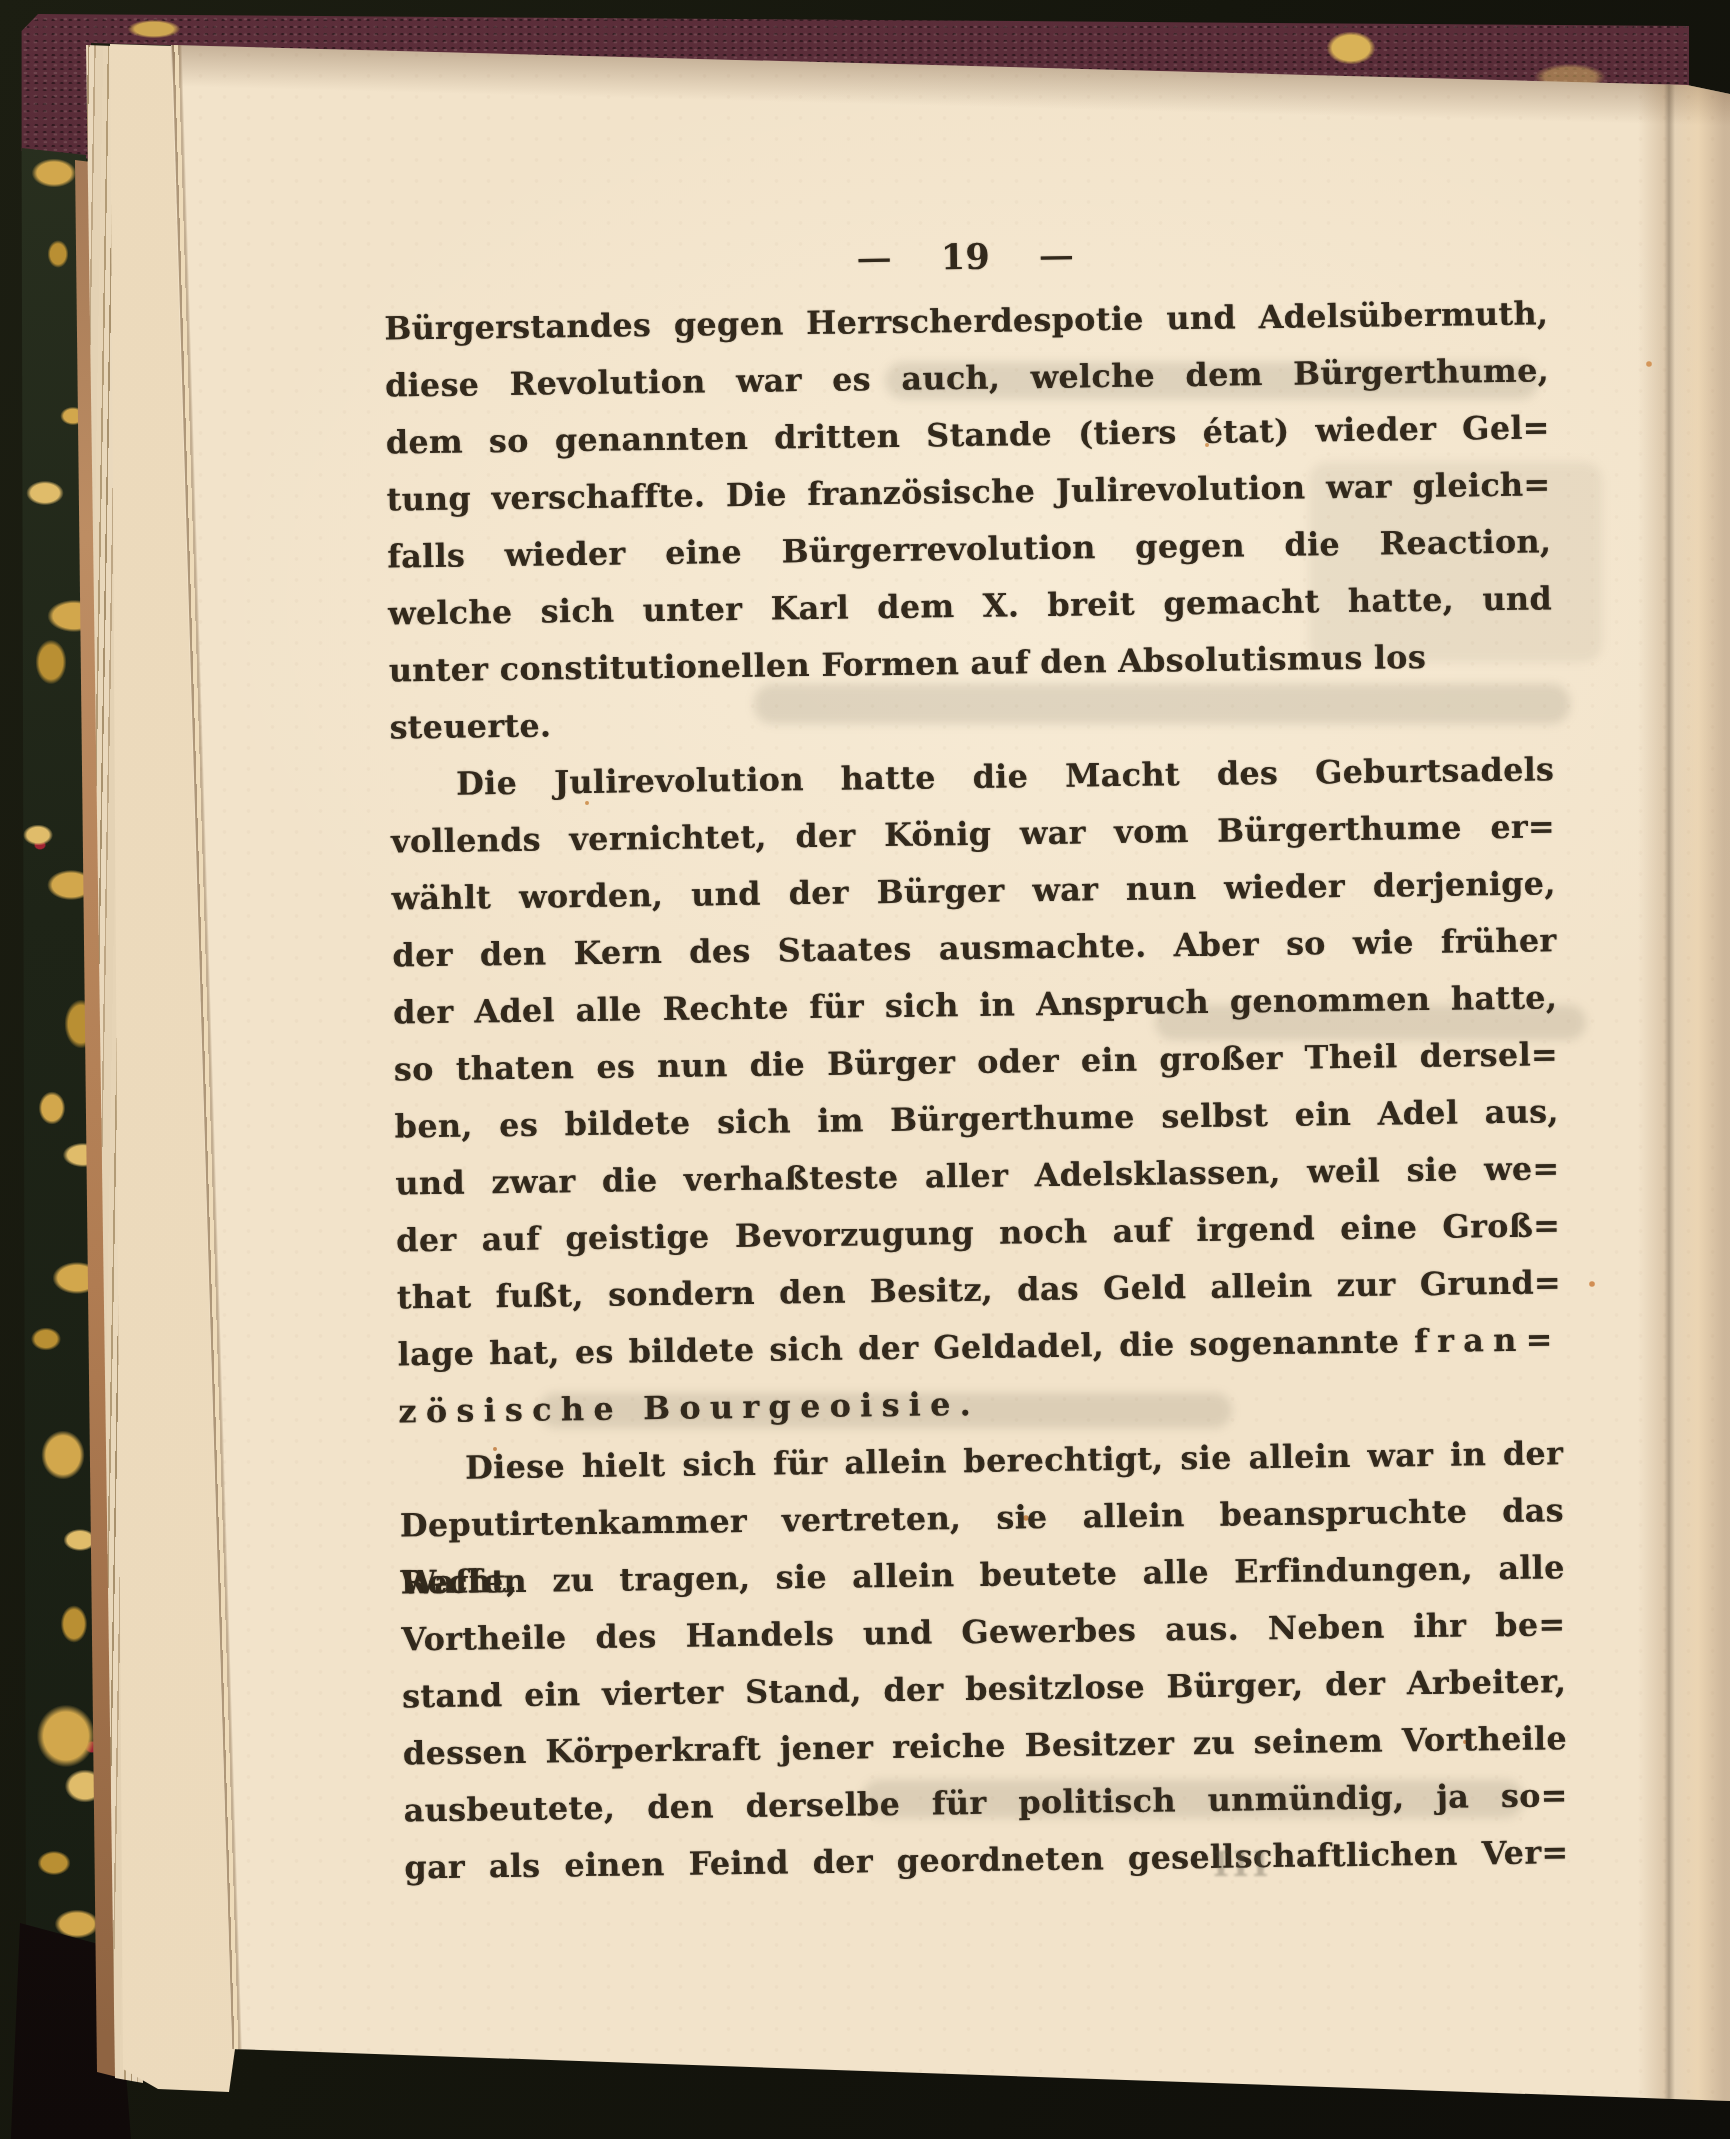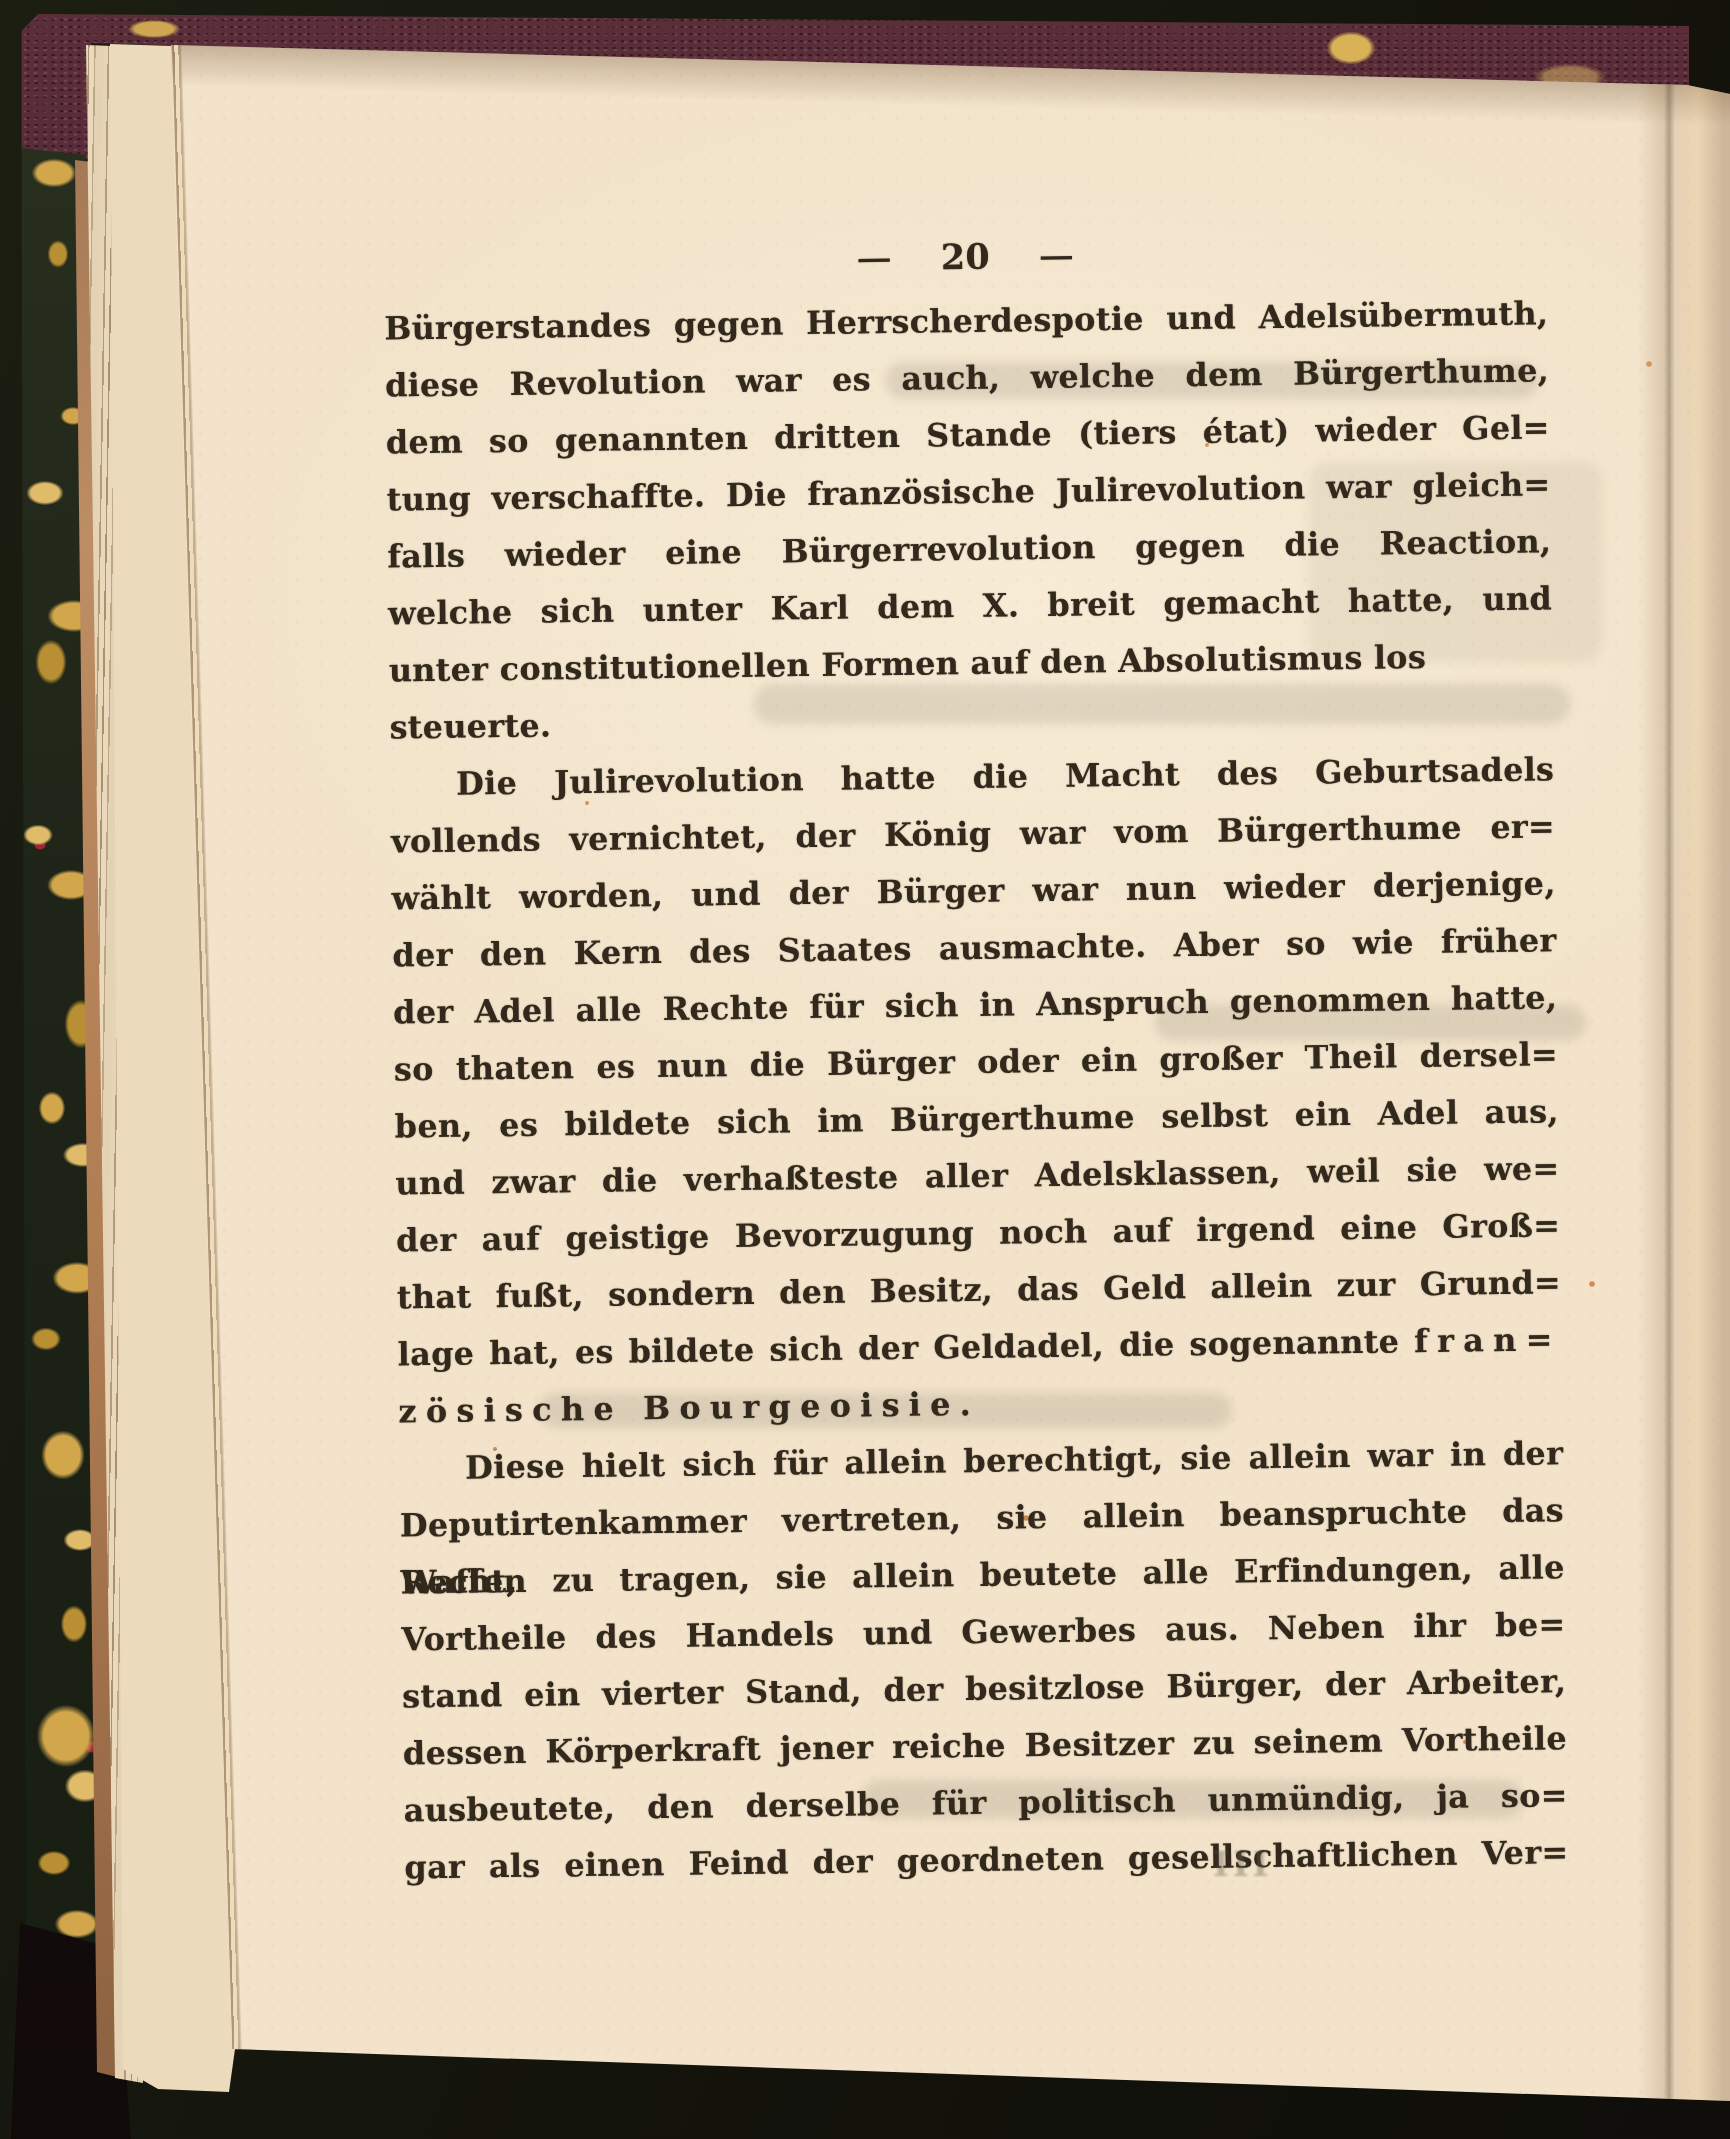--- a/index.html
+++ b/index.html
@@ -140,21 +140,21 @@
     <div class="ghost g2"></div>
     <div class="ghost g3"></div>
     <div class="ghost g4"></div>
     <div class="ghost g5"></div>
     <div class="ghost g6"></div>
     <div class="specks"></div>
 
     <div class="text-block">
       <div class="page-number">
         <span class="dash">—</span>
-        <span class="num">20</span>
+        <span class="num">19</span>
         <span class="dash">—</span>
       </div>
       <div class="lines">
           <div class="line j"><span class="seg">Bürgerstandes gegen Herrscherdespotie und Adelsübermuth,</span></div>
           <div class="line j"><span class="seg">diese Revolution war es auch, welche dem Bürgerthume,</span></div>
           <div class="line j"><span class="seg">dem so genannten dritten Stande (tiers état) wieder Gel=</span></div>
           <div class="line j"><span class="seg">tung verschaffte. Die französische Julirevolution war gleich=</span></div>
           <div class="line j"><span class="seg">falls wieder eine Bürgerrevolution gegen die Reaction,</span></div>
           <div class="line j"><span class="seg">welche sich unter Karl dem X. breit gemacht hatte, und</span></div>
           <div class="line"><span class="seg">unter constitutionellen Formen auf den Absolutismus los</span></div>

